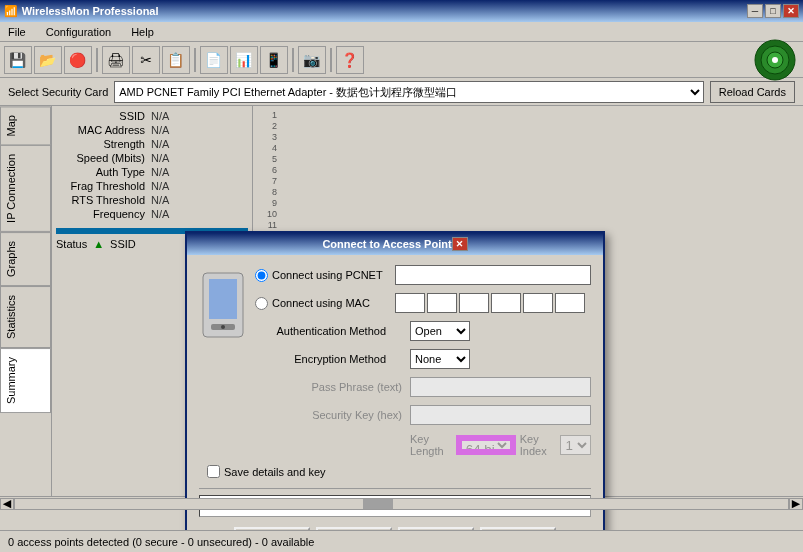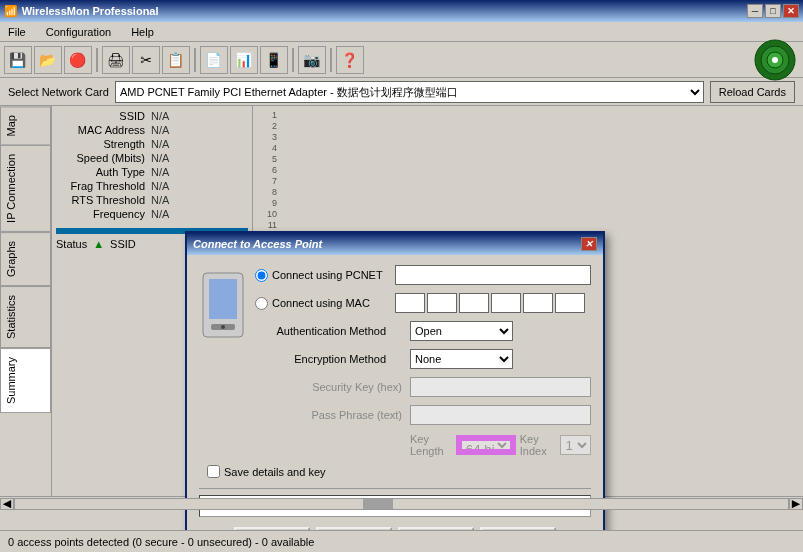--- a/index.html
+++ b/index.html
@@ -177,26 +177,25 @@
       position: absolute;
       top: 125px;
       left: 185px;
       box-shadow: 4px 4px 8px rgba(0,0,0,0.4);
     }
     .modal-title-bar {
       background: linear-gradient(to bottom, #0a246a, #a6caf0);
       height: 22px;
       display: flex;
       align-items: center;
-      justify-content: space-between;
+      justify-content: center;
       padding: 0 6px;
       color: white;
       font-size: 11px;
       font-weight: bold;
-      font-style: italic;
     }
     .modal-close-btn {
       width: 16px; height: 14px;
       background: #c0392b;
       border: 1px solid #888;
       color: white;
       font-size: 9px;
       display: flex; align-items: center; justify-content: center;
       cursor: pointer;
     }
@@ -242,21 +241,21 @@
     .mac-inputs { display: flex; gap: 2px; }
     .mac-input { width: 30px; height: 20px; border: 1px solid #666; background: white; text-align: center; }
     .method-row {
       display: flex;
       align-items: center;
       margin-bottom: 8px;
       font-size: 11px;
     }
     .method-label { width: 155px; text-align: right; padding-right: 24px; }
     .method-select {
-      width: 103px;
+      width: 60px;
       height: 20px;
       border: 1px solid #666;
       background: white;
       font-size: 11px;
     }
     .security-row {
       display: flex;
       align-items: center;
       margin-bottom: 8px;
       font-size: 11px;
@@ -410,21 +409,21 @@
     <svg width="42" height="42" viewBox="0 0 42 42">
       <circle cx="21" cy="21" r="20" fill="#1a6b1a" stroke="#0a4a0a" stroke-width="1"></circle>
       <circle cx="21" cy="21" r="14" fill="#2a8a2a" stroke="#0a4a0a" stroke-width="1"></circle>
       <circle cx="21" cy="21" r="8" fill="#3aaa3a" stroke="#0a4a0a" stroke-width="1"></circle>
       <circle cx="21" cy="21" r="3" fill="white"></circle>
     </svg>
   </div>
 </div>
 
 <div class="network-card-row">
-  <span class="network-card-label">Select Network Card</span>
+  <span class="network-card-label">Select Security Card</span>
   <select class="network-card-select">
     <option>AMD PCNET Family PCI Ethernet Adapter - 数据包计划程序微型端口</option>
   </select>
   <button class="reload-btn">Reload Cards</button>
 </div>
 
 <div style="display:flex; height:390px; position:relative; background:#d4d0c8;">
 
   <div class="sidebar">
     <div class="side-tab">Map</div>
@@ -604,26 +603,26 @@
             <span class="method-label">Encryption Method</span>
             <select class="method-select">
               <option>None</option>
               <option>WEP</option>
               <option>TKIP</option>
               <option>AES</option>
             </select>
           </div>
 
           <div class="security-row">
-            <span class="security-label">Security Key (hex)</span>
+            <span class="security-label">Pass Phrase (text)</span>
             <input class="security-input" type="text" disabled="" style="">
           </div>
 
           <div class="security-row">
-            <span class="security-label">Pass Phrase (text)</span>
+            <span class="security-label">Security Key (hex)</span>
             <input class="security-input" type="text" disabled="" style="">
           </div>
 
           <div class="keylength-row">
             <span>Key Length</span>
             <select class="keylength-select" disabled="">
               <option>64 bit</option>
               <option>128 bit</option>
             </select>
             <span>Key Index</span>

